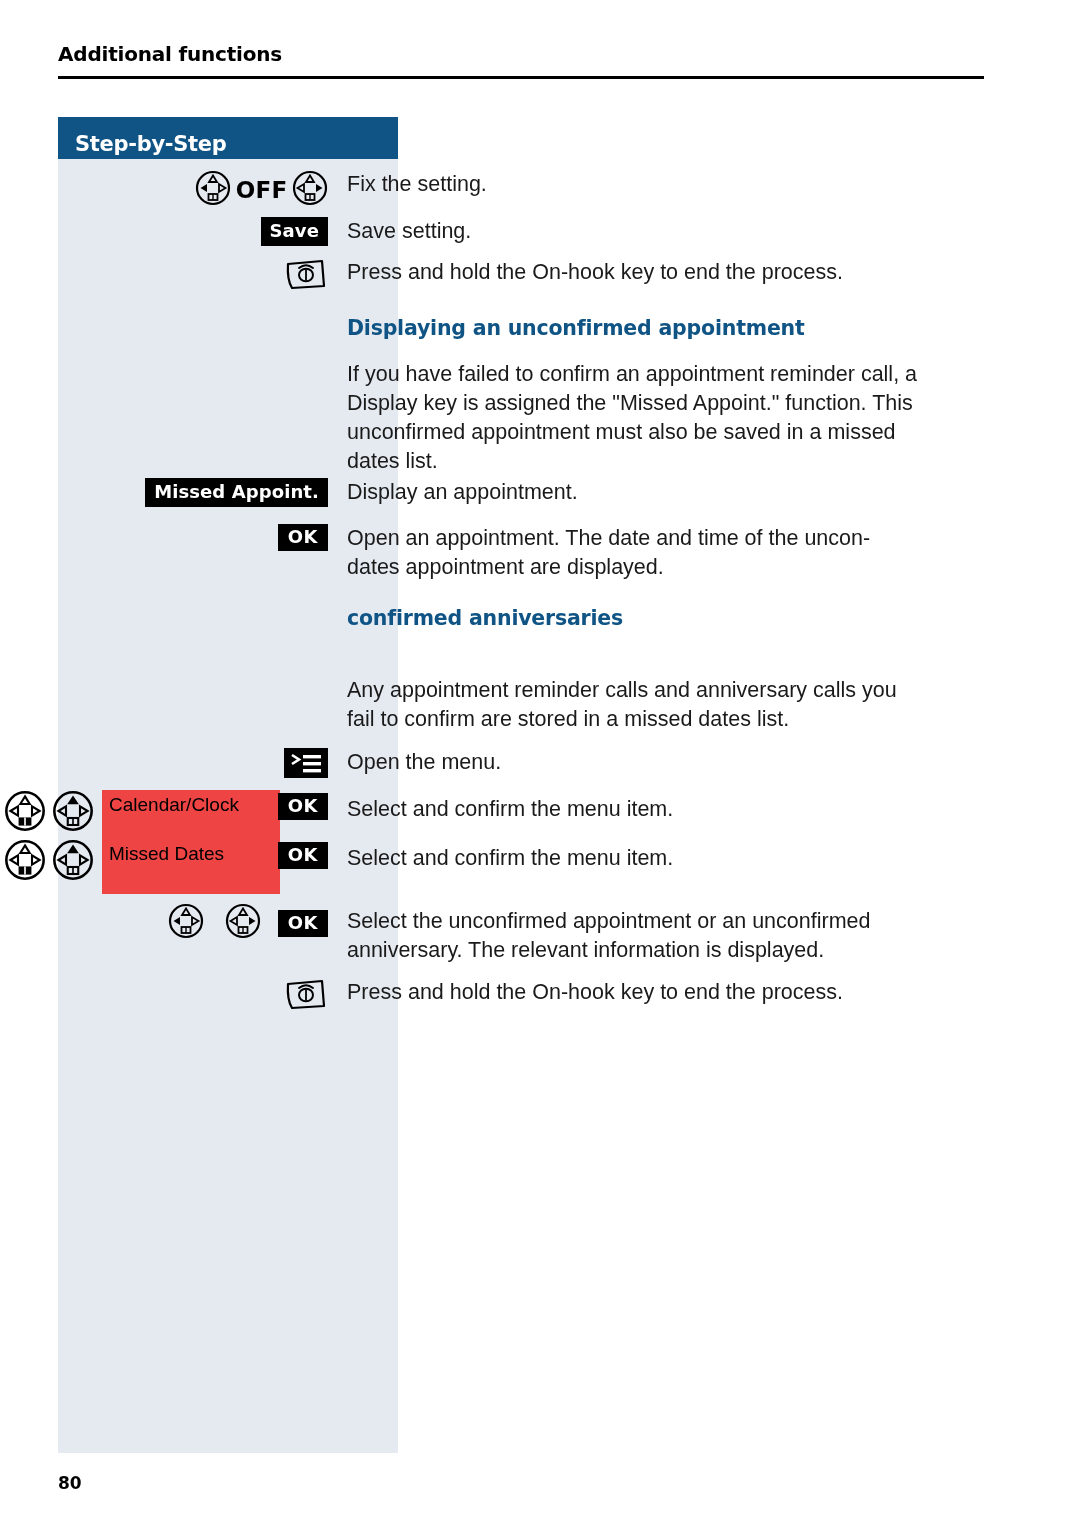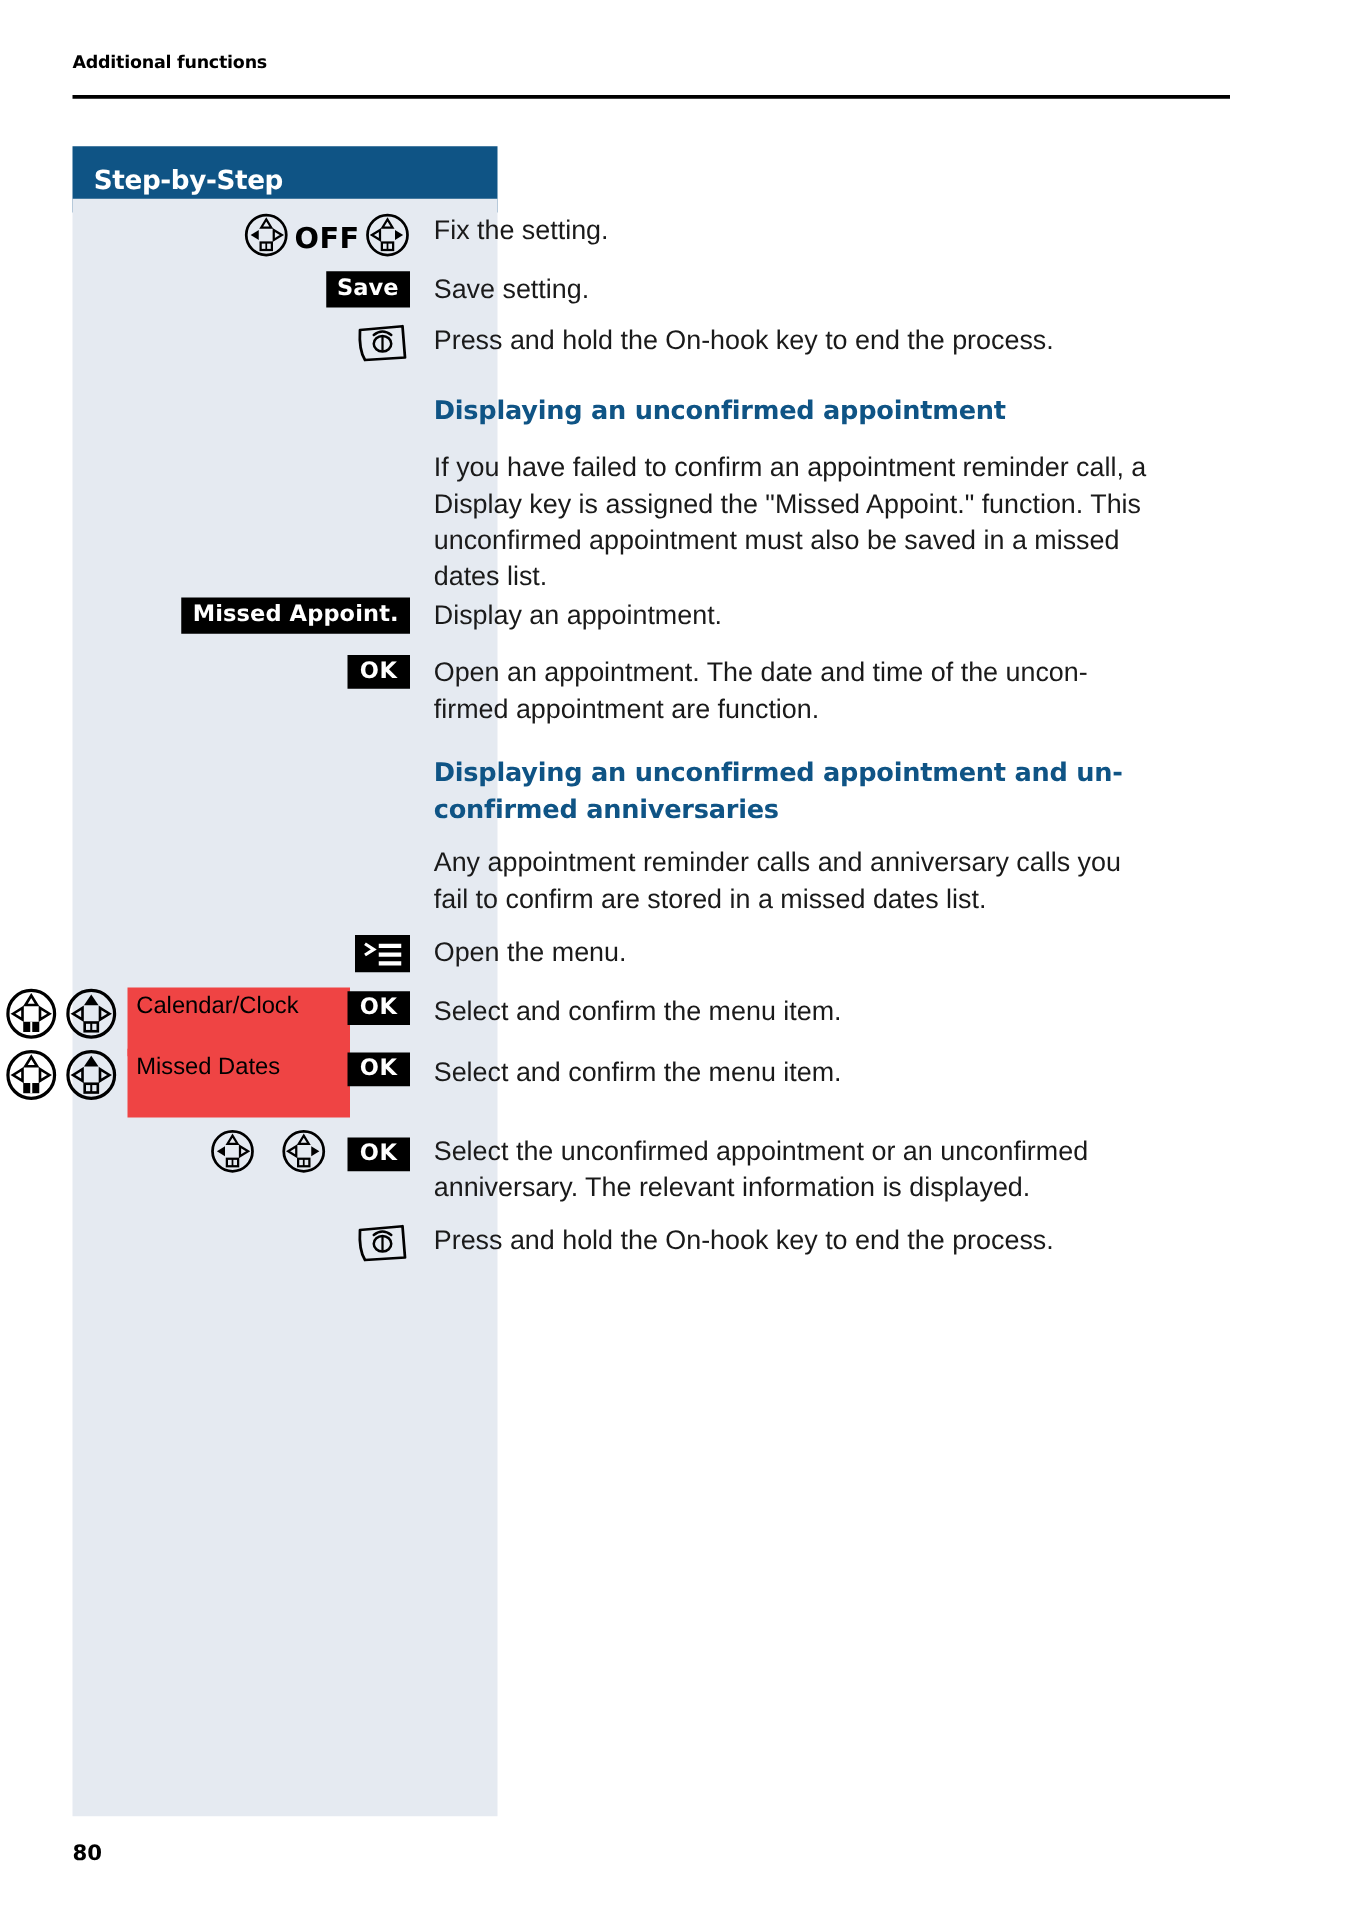--- a/index.html
+++ b/index.html
@@ -14,21 +14,21 @@
     font-family: "Liberation Sans", sans-serif;
     color: #000000;
     overflow: hidden;
   }
 
   
   .running-head {
     position: absolute;
     left: 58px;
     top: 42px;
-    font-size: 14px;
+    font-size: 20px;
     font-weight: bold;
     letter-spacing: -0.2px;
     font-family: "DejaVu Sans", sans-serif;
     color: #000;
   }
   .head-rule {
     position: absolute;
     left: 58px;
     top: 76px;
     width: 926px;
@@ -235,27 +235,26 @@
 </div>
 
 <div class="row" style="top:524px;">
   <div class="gutter">
     <div class="gright" style="right:12px; top:0px;">
       <span class="keycap ok">OK</span>
     </div>
   </div>
   <div class="body" style="width:600px;">
     <div>Open an appointment. The date and time of the uncon-</div>
-    <div>firmed appointment are function.</div>
+    <div>dates appointment are displayed.</div>
   </div>
 </div>
 
 <div class="row" style="top:604px;">
   <div class="body heading" style="width:580px;">
-    <div>Displaying an unconfirmed appointment and un-</div>
     <div>confirmed anniversaries</div>
   </div>
 </div>
 
 <div class="row" style="top:676px;">
   <div class="body" style="width:580px;">Any appointment reminder calls and anniversary calls you fail to confirm are stored in a missed dates list.</div>
 </div>
 
 <div class="row" style="top:748px;">
   <div class="gutter">

